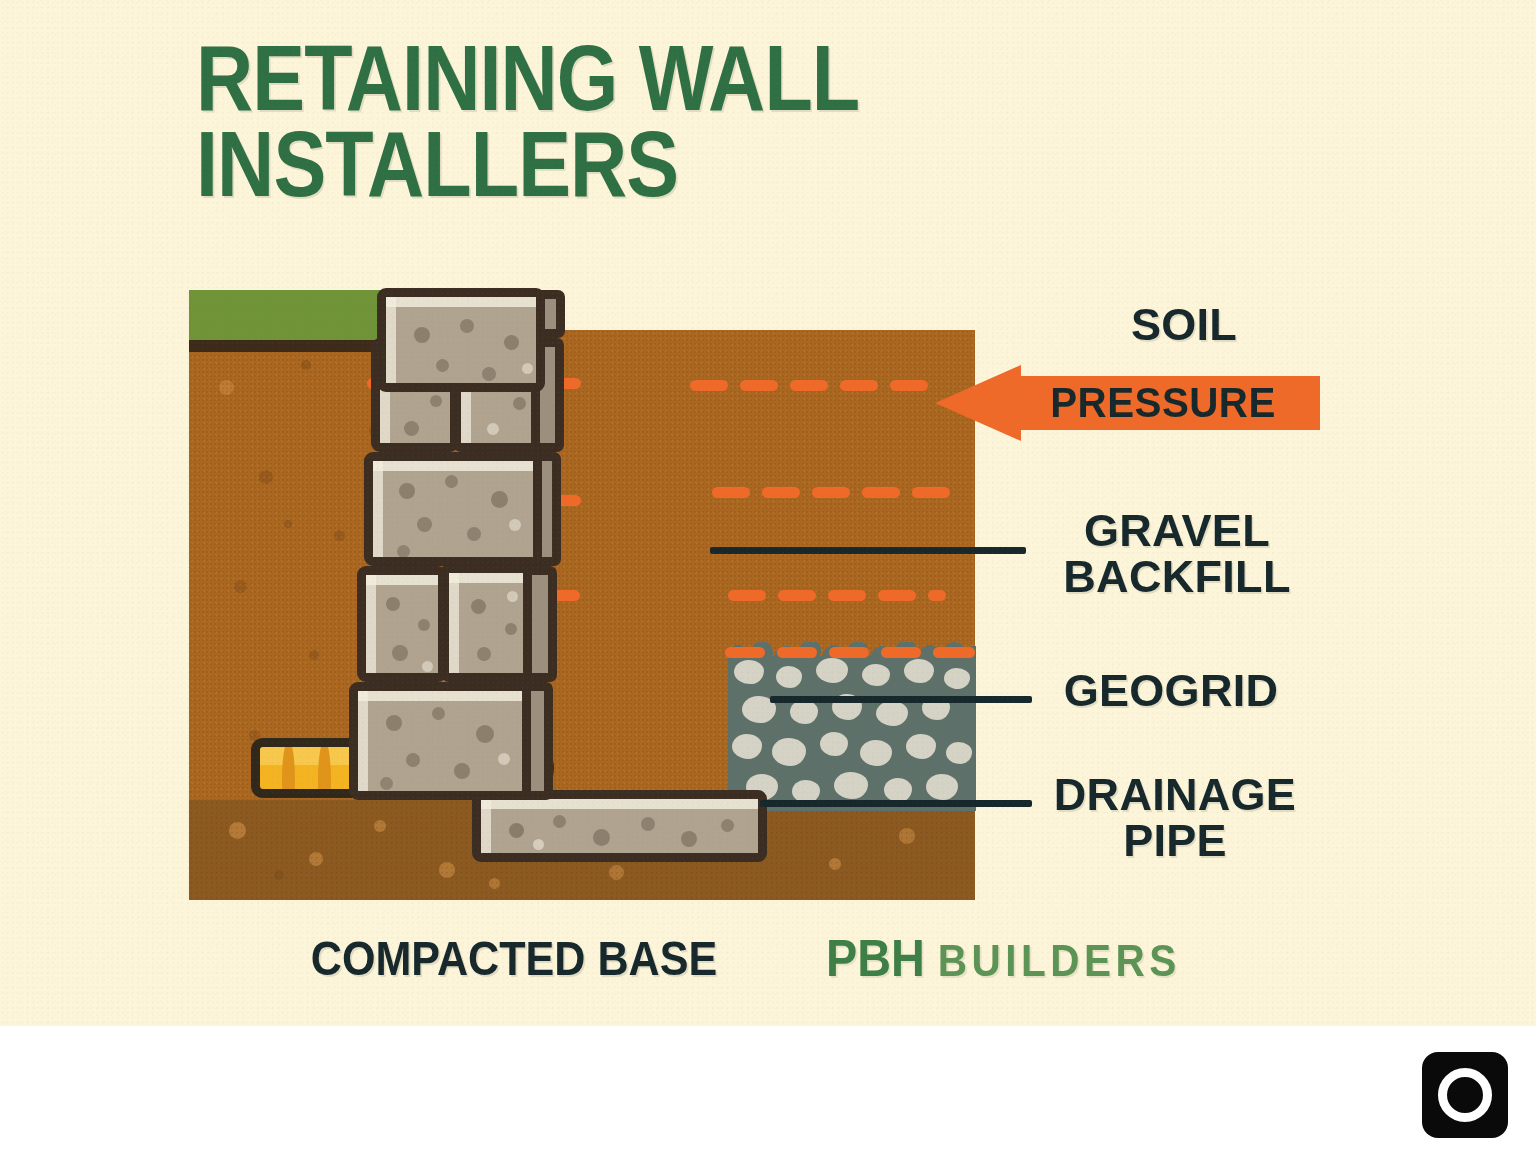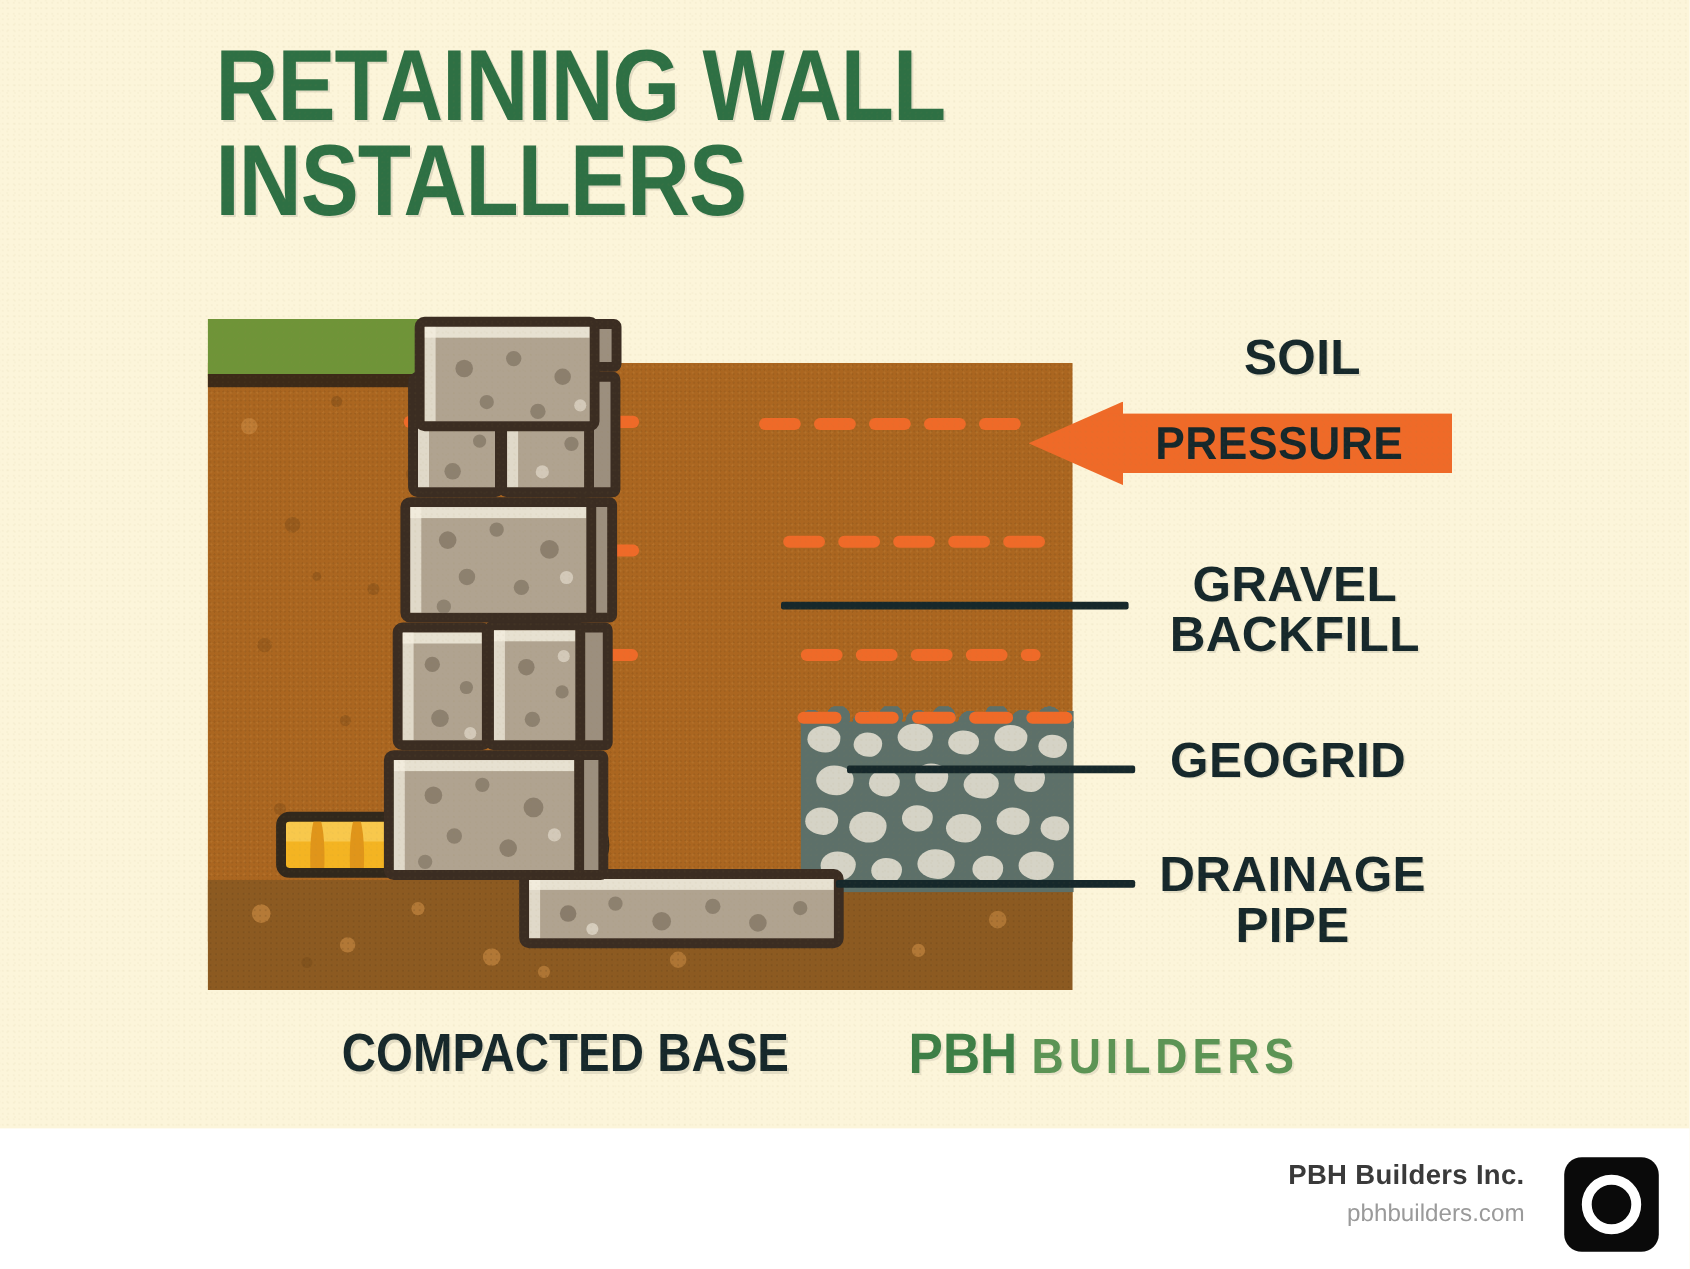--- a/index.html
+++ b/index.html
@@ -464,20 +464,16 @@
   </div>
 
   <div id="compacted">COMPACTED BASE</div>
   <div id="brand">
     <span class="b1">PBH</span><span>&nbsp;</span><span class="b2">BUILDERS</span>
   </div>
 
 </div>
 
 <div id="footer">
-  <div class="ftext">
-    <div class="fname">PBH Builders Inc.</div>
-    <div class="furl">pbhbuilders.com</div>
-  </div>
   <div id="logo">
     <span class="ring"></span>
   </div>
 </div>
 
 </body></html>

